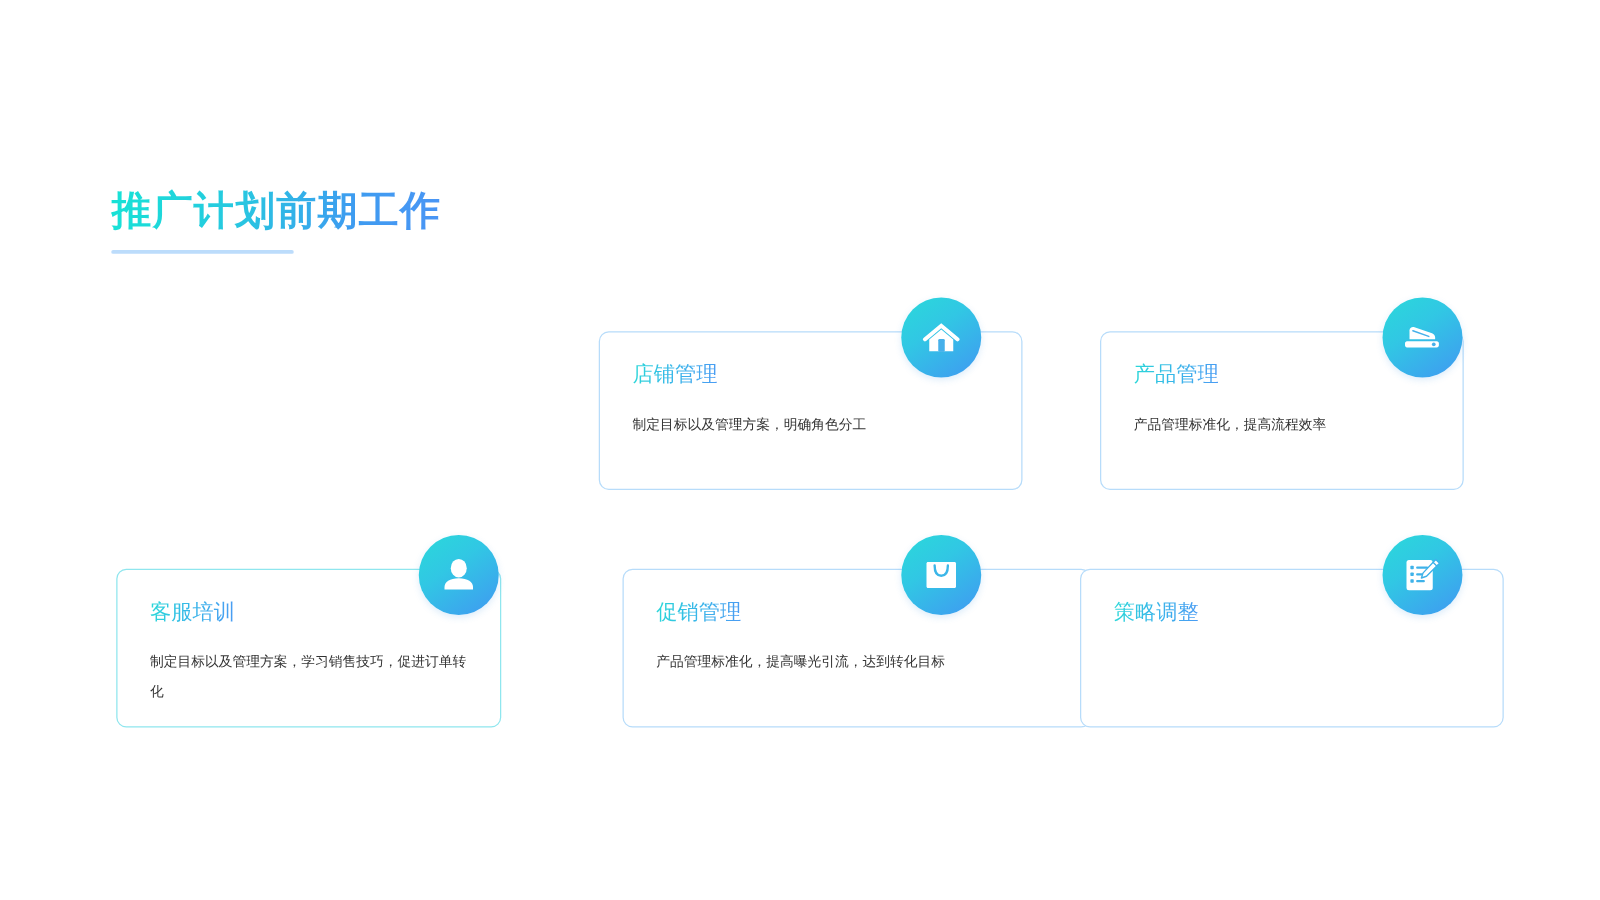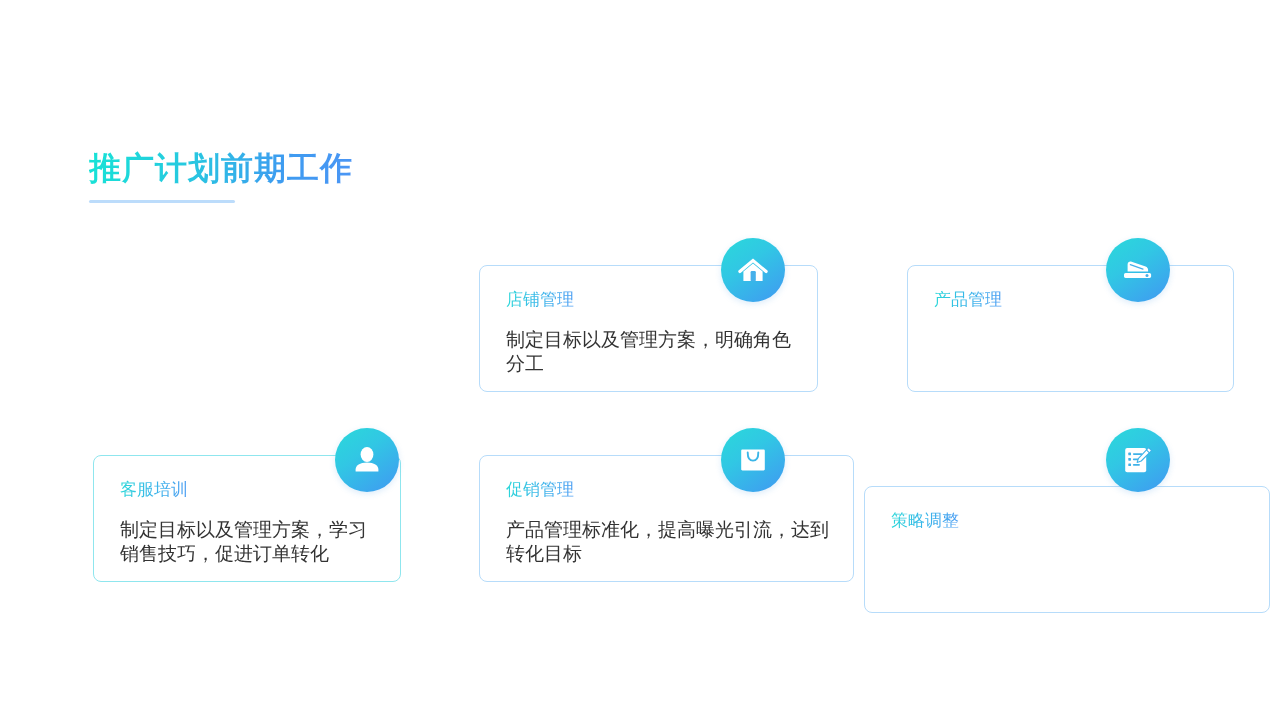--- a/index.html
+++ b/index.html
@@ -68,21 +68,21 @@
     background-clip: text;
     color: transparent;
     -webkit-text-fill-color: transparent;
   }
   .card-body {
     position: absolute;
     left: 26px;
     top: 62px;
     right: 22px;
     margin: 0;
-    font-size: 19px;
+    font-size: 11px;
     line-height: 24px;
     color: #333333;
   }
 
   
   .icon-bubble {
     position: absolute;
     width: 64px;
     height: 64px;
     border-radius: 50%;
@@ -91,24 +91,24 @@
     align-items: center;
     justify-content: center;
     box-shadow: 0 2px 6px rgba(60, 150, 230, 0.18);
   }
   .icon-bubble svg {
     display: block;
   }
 
   
   #card-shop        { left: 479px; top: 265px;  width: 339px; height: 127px; }
-  #card-product     { left: 907px; top: 265px;  width: 327px; height: 127px; }
+  #card-product     { left: 880px; top: 265px;  width: 291px; height: 127px; }
   #card-service     { left: 93px;  top: 455px;  width: 308px; height: 127px; }
-  #card-promotion   { left: 479px; top: 455px;  width: 375px; height: 127px; }
-  #card-strategy    { left: 864px; top: 455px;  width: 406px; height: 127px; margin-top: 31px; }
+  #card-promotion   { left: 498px; top: 455px;  width: 375px; height: 127px; }
+  #card-strategy    { left: 864px; top: 455px;  width: 339px; height: 127px; }
 
   #bubble-shop      { left: 721px;  top: 238px; }
   #bubble-product   { left: 1106px; top: 238px; }
   #bubble-service   { left: 335px;  top: 428px; }
   #bubble-promotion { left: 721px;  top: 428px; }
   #bubble-strategy  { left: 1106px; top: 428px; }
 </style>
 </head>
 <body>
 
@@ -124,20 +124,21 @@
 <div class="icon-bubble" id="bubble-shop">
   <svg width="34" height="34" viewBox="0 0 34 34">
     <path d="M17 5.5 L2.8 17.3 a1.6 1.6 0 0 0 2.05 2.45 L17 9.6 l12.15 10.15 a1.6 1.6 0 0 0 2.05 -2.45 Z" fill="#ffffff"></path>
     <path d="M7.4 18.6 L17 10.6 L26.6 18.6 L26.6 28 L7.4 28 Z" fill="#ffffff"></path>
     <rect x="14.6" y="18.1" width="5.2" height="10.2" rx="1.1" fill="#46b0ea"></rect>
   </svg>
 </div>
 
 <div class="card" id="card-product">
   <h2 class="card-title">产品管理</h2>
+  <p class="card-body">产品管理标准化，提高流程效率</p>
 </div>
 <div class="icon-bubble" id="bubble-product">
   <svg width="34" height="34" viewBox="0 0 34 34">
     <path d="M6.6 11.4 C6.6 9.2 8.6 8.0 10.6 8.7 L24.6 13.6 C26.2 14.2 27.1 15.6 27.1 17.0 L27.1 18.4 L6.6 18.4 Z" fill="#ffffff"></path>
     <path d="M4.6 20.0 L28.4 20.0 C29.4 20.0 30.1 20.8 30.1 21.7 L30.1 23.2 C30.1 24.2 29.4 24.9 28.4 24.9 L4.6 24.9 C3.7 24.9 3.0 24.2 3.0 23.2 L3.0 21.7 C3.0 20.8 3.7 20.0 4.6 20.0 Z" fill="#ffffff"></path>
     <circle cx="26.0" cy="22.4" r="1.5" fill="#46b0ea"></circle>
     <path d="M9.3 11.6 L22.0 16.1" stroke="#46b0ea" stroke-width="1.2" stroke-linecap="round" fill="none"></path>
   </svg>
 </div>
 

